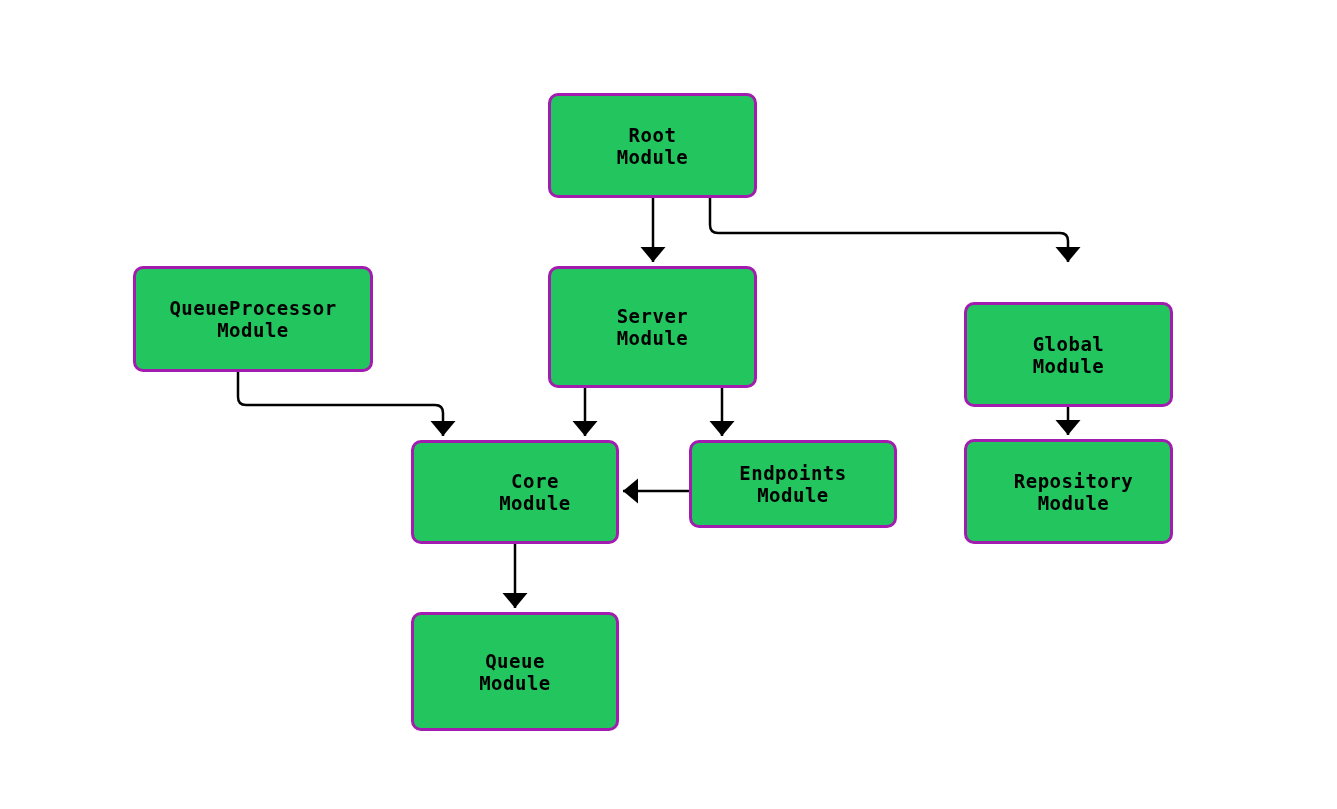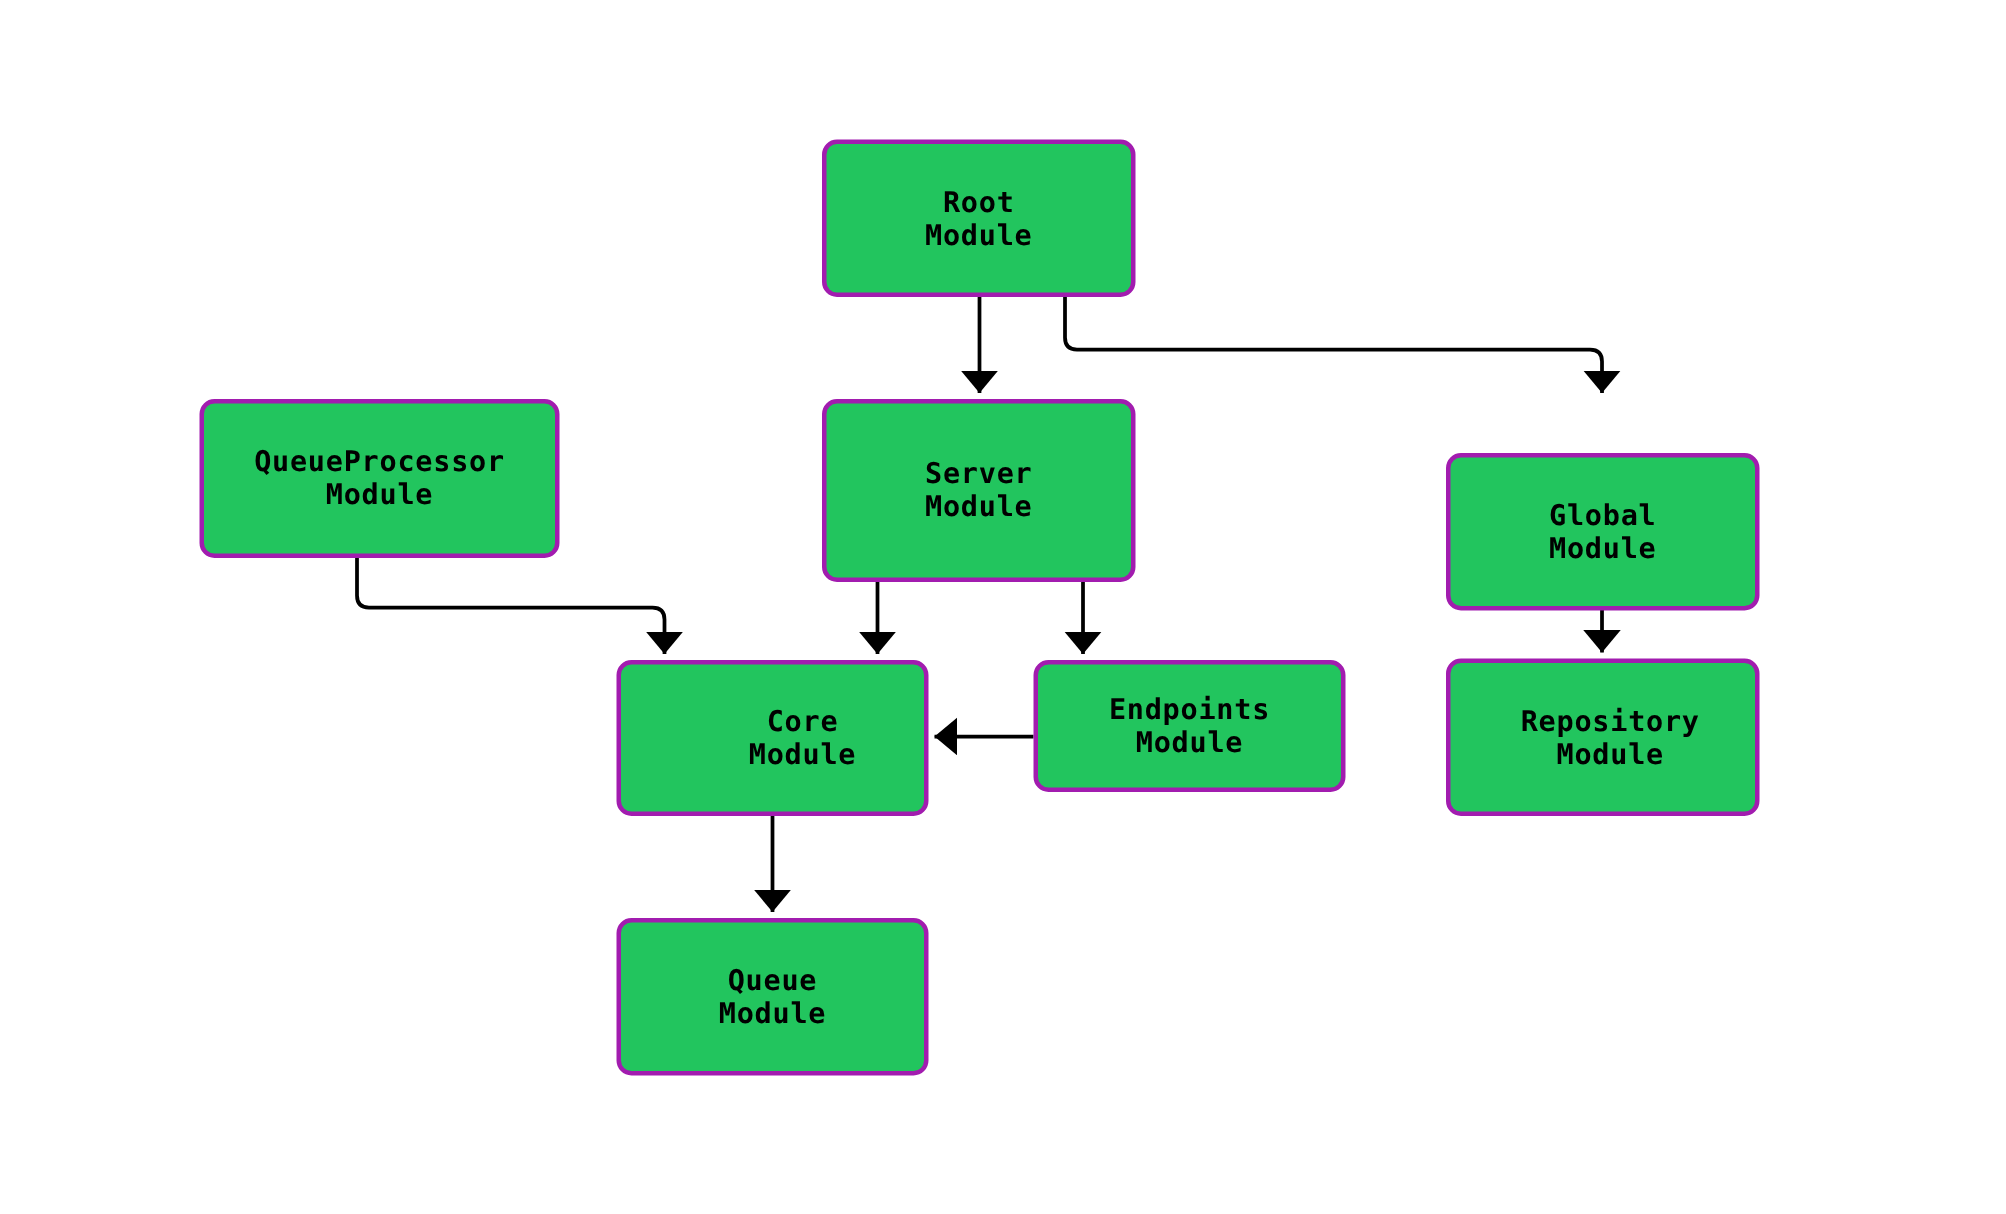--- a/index.html
+++ b/index.html
@@ -39,21 +39,21 @@
     white-space: pre-line;
     letter-spacing: 0.5px;
   }
   .node-root        { left: 548px; top:  93px; width: 209px; height: 105px; }
   .node-qproc       { left: 133px; top: 266px; width: 240px; height: 106px; }
   .node-server      { left: 548px; top: 266px; width: 209px; height: 122px; }
   .node-global      { left: 964px; top: 266px; width: 209px; height: 105px; margin-top: 36px; }
   .node-core        { left: 411px; top: 440px; width: 208px; height: 104px; padding-left: 40px; }
   .node-endpoints   { left: 689px; top: 440px; width: 208px; height: 88px; }
   .node-repository  { left: 964px; top: 439px; width: 209px; height: 105px; padding-left: 10px; }
-  .node-queue       { left: 411px; top: 612px; width: 208px; height: 105px; }
+  .node-queue       { left: 411px; top: 612px; width: 208px; height: 119px; }
   .edge {
     fill: none;
     stroke: #000000;
     stroke-width: 2.5px;
   }
 </style>
 </head>
 <body>
 
 <div id="canvas">

